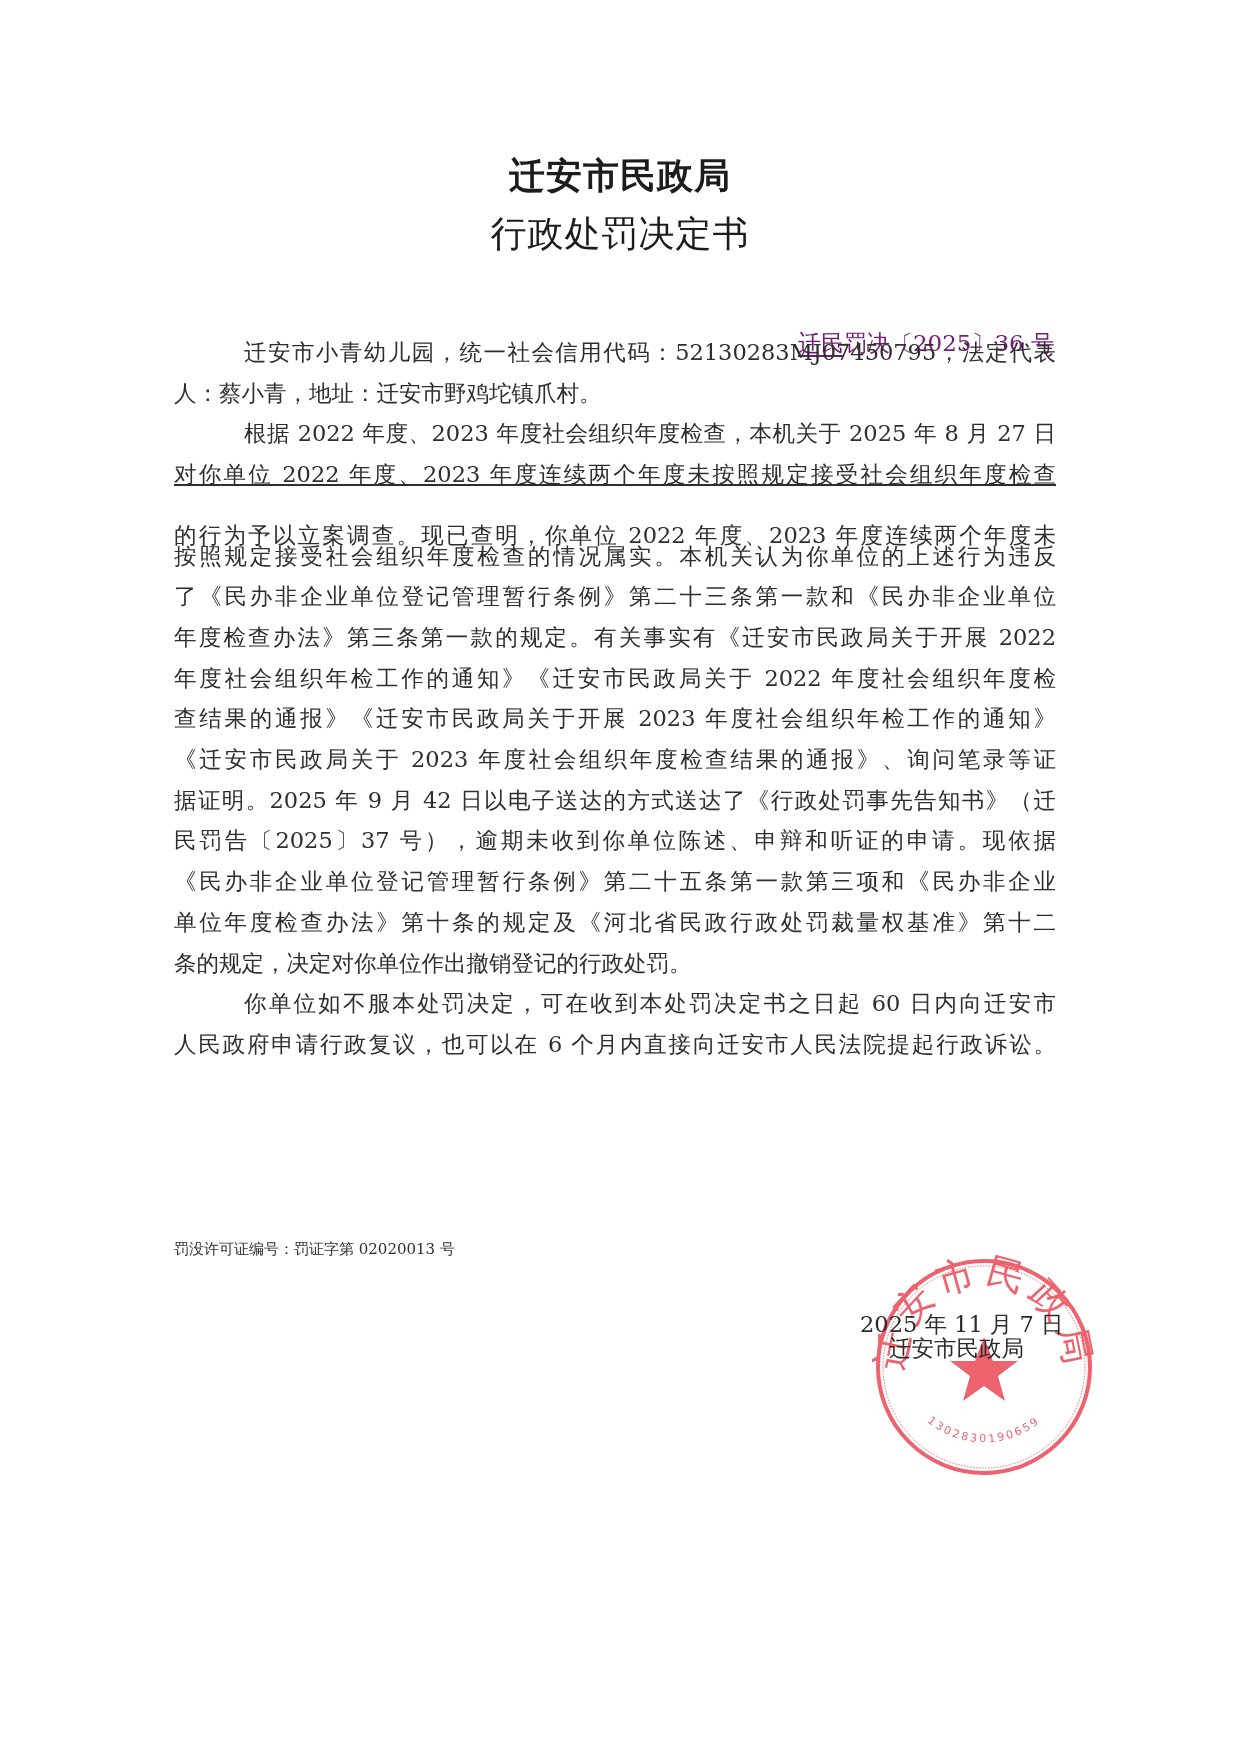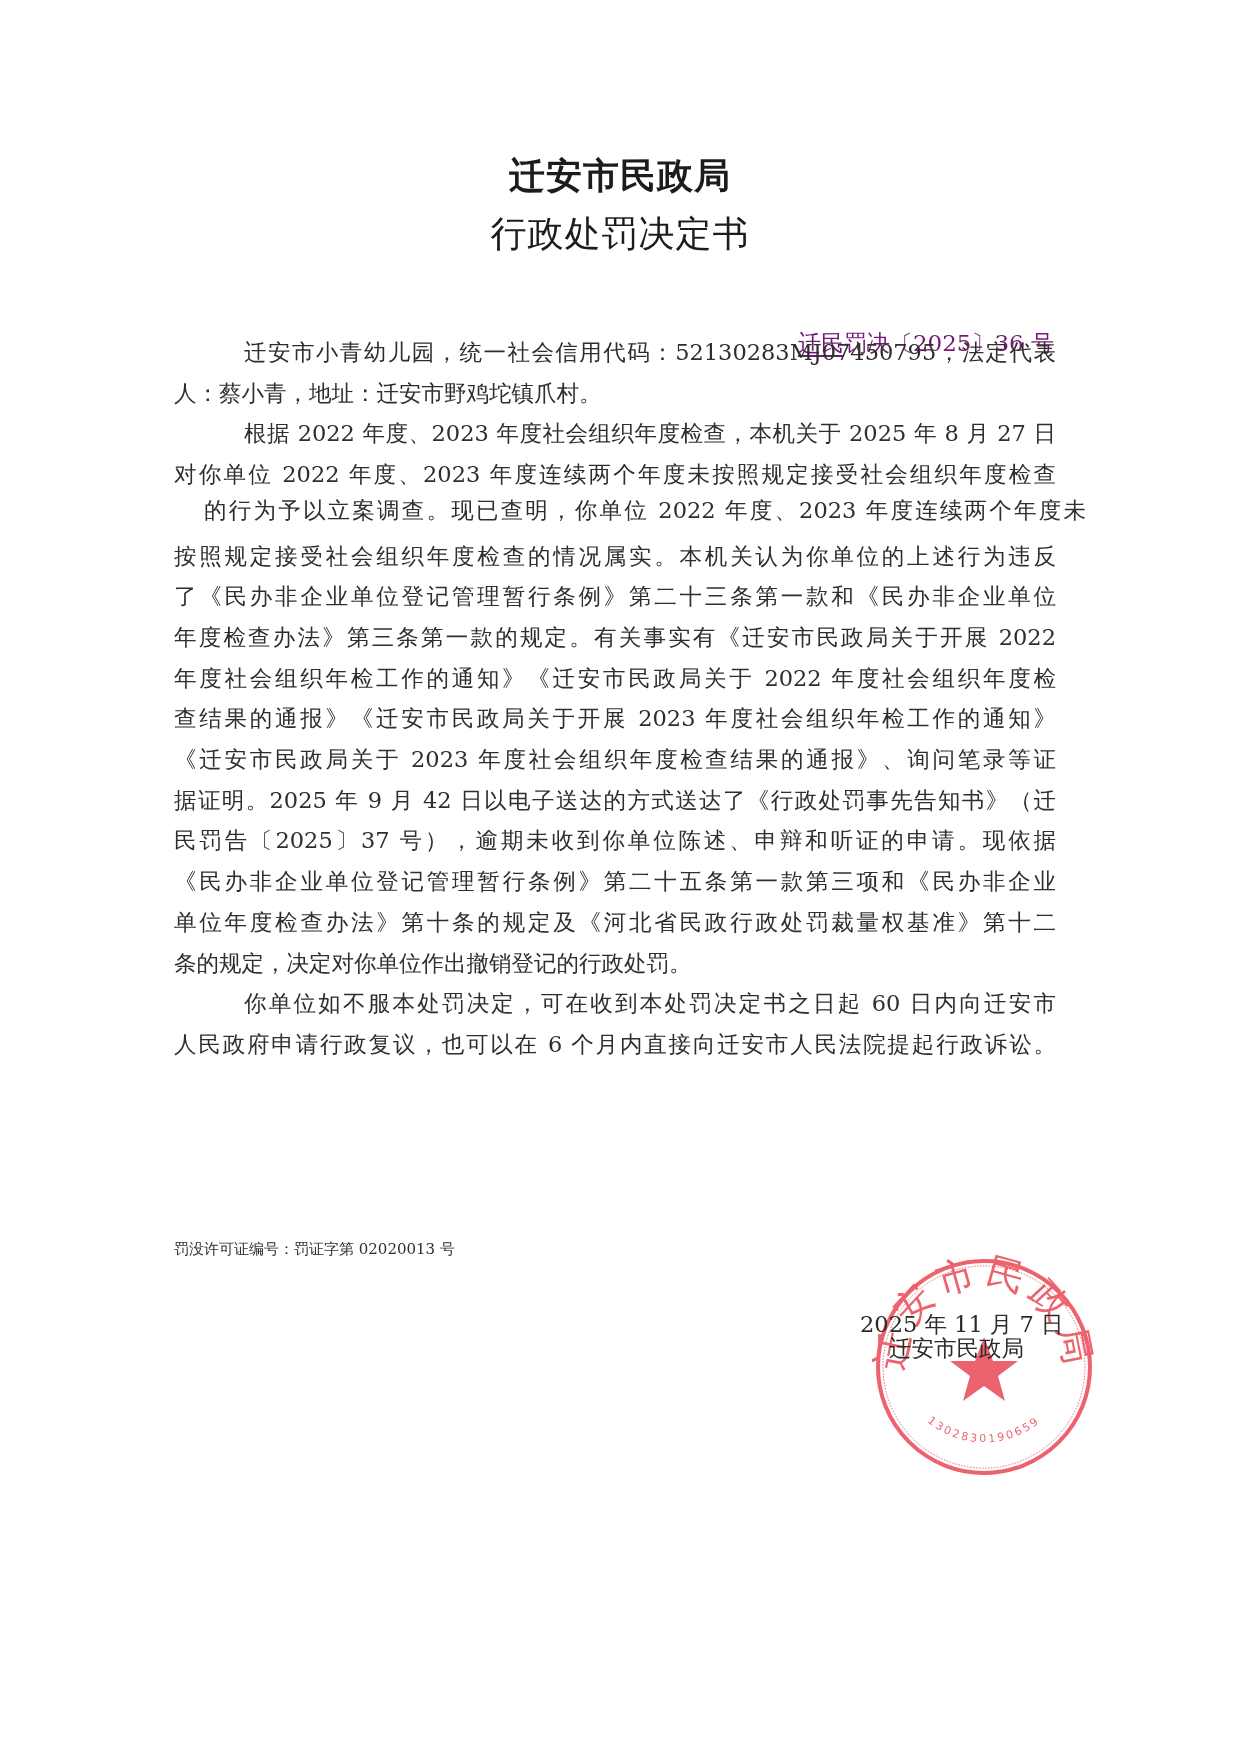--- a/index.html
+++ b/index.html
@@ -80,22 +80,22 @@
   <div class="title t2">行政处罚决定书</div>
 
   <div class="docno">
     <span class="ul">迁民</span><span>罚决〔2025〕36 号</span>
   </div>
 
   <div id="body-lines">
       <div class="line indent" style="top: 337px;">迁安市小青幼儿园，统一社会信用代码：52130283MJ07450795，法定代表</div>
       <div class="line last" style="top: 377.7px;">人：蔡小青，地址：迁安市野鸡坨镇爪村。</div>
       <div class="line indent" style="top: 418.4px;">根据 2022 年度、2023 年度社会组织年度检查，本机关于 2025 年 8 月 27 日</div>
-      <div class="line" style="top: 459.1px;">对你单位 2022 年度、2023 年度连续两个年度未按照规定接受社会组织年度检查</div>
-      <div class="line" style="top: 495px; margin-left: 30px;">的行为予以立案调查。现已查明，你单位 2022 年度、2023 年度连续两个年度未</div>
+      <div class="line" style="top: 459.1px; text-decoration: underline;">对你单位 2022 年度、2023 年度连续两个年度未按照规定接受社会组织年度检查</div>
+      <div class="line" style="top: 520px;">的行为予以立案调查。现已查明，你单位 2022 年度、2023 年度连续两个年度未</div>
       <div class="line" style="top: 540.5px;">按照规定接受社会组织年度检查的情况属实。本机关认为你单位的上述行为违反</div>
       <div class="line" style="top: 581.2px;">了《民办非企业单位登记管理暂行条例》第二十三条第一款和《民办非企业单位</div>
       <div class="line" style="top: 621.9px;">年度检查办法》第三条第一款的规定。有关事实有《迁安市民政局关于开展 2022</div>
       <div class="line" style="top: 662.6px;">年度社会组织年检工作的通知》《迁安市民政局关于 2022 年度社会组织年度检</div>
       <div class="line" style="top: 703.3px;">查结果的通报》《迁安市民政局关于开展 2023 年度社会组织年检工作的通知》</div>
       <div class="line" style="top: 744px;">《迁安市民政局关于 2023 年度社会组织年度检查结果的通报》、询问笔录等证</div>
       <div class="line" style="top: 784.7px;">据证明。2025 年 9 月 42 日以电子送达的方式送达了《行政处罚事先告知书》（迁</div>
       <div class="line" style="top: 825.4px;">民罚告〔2025〕37 号），逾期未收到你单位陈述、申辩和听证的申请。现依据</div>
       <div class="line" style="top: 866.1px;">《民办非企业单位登记管理暂行条例》第二十五条第一款第三项和《民办非企业</div>
       <div class="line" style="top: 906.8px;">单位年度检查办法》第十条的规定及《河北省民政行政处罚裁量权基准》第十二</div>

